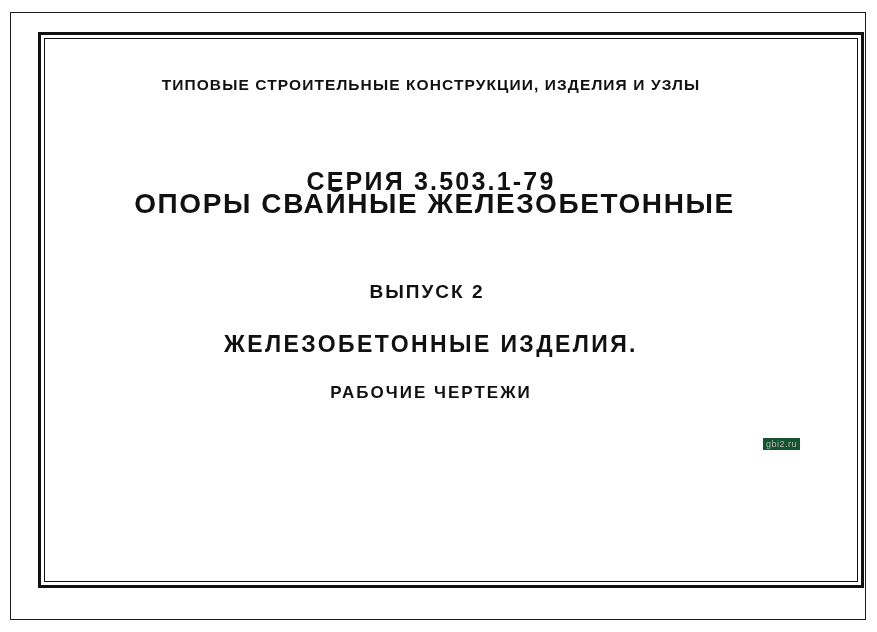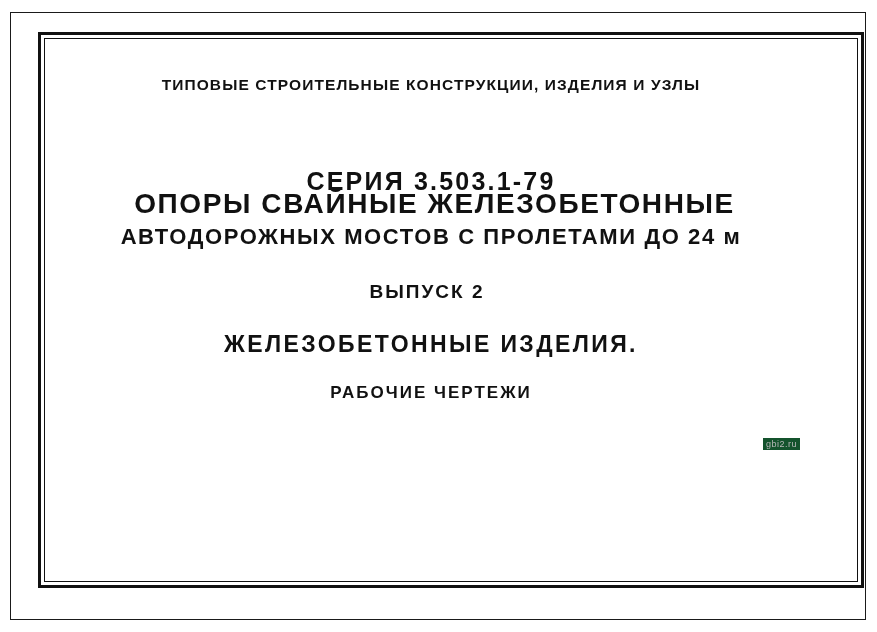--- a/index.html
+++ b/index.html
@@ -144,21 +144,20 @@
   <div class="frame-inner"></div>
   <div class="frame-inner2"></div>
 
   <div class="content">
     <div class="ln l-header">ТИПОВЫЕ СТРОИТЕЛЬНЫЕ КОНСТРУКЦИИ, ИЗДЕЛИЯ И УЗЛЫ</div>
 
     <div class="ln l-series">СЕРИЯ 3.503.1-79</div>
 
     <div class="ln l-title1">ОПОРЫ СВАЙНЫЕ ЖЕЛЕЗОБЕТОННЫЕ</div>
 
-    <div class="ln l-title2">АВТОДОРОЖНЫХ МОСТОВ С ПРОЛЕТАМИ ДО 24 м</div>
 
     <div class="ln l-issue">ВЫПУСК 2</div>
 
     <div class="ln l-section">ЖЕЛЕЗОБЕТОННЫЕ ИЗДЕЛИЯ.</div>
 
     <div class="ln l-sub">РАБОЧИЕ ЧЕРТЕЖИ</div>
 
     <div class="watermark">gbi2.ru</div>
   </div>
 

